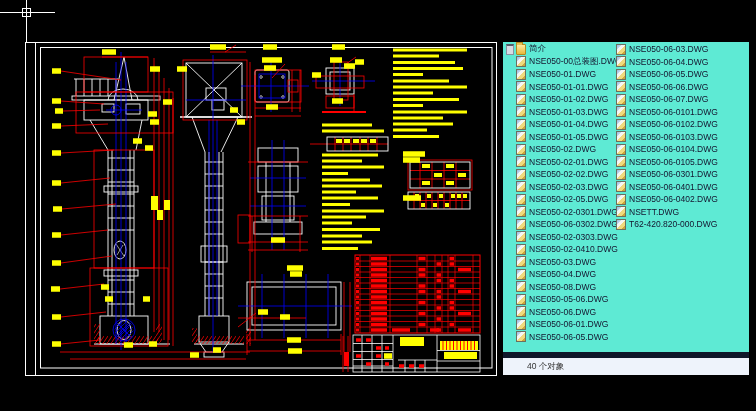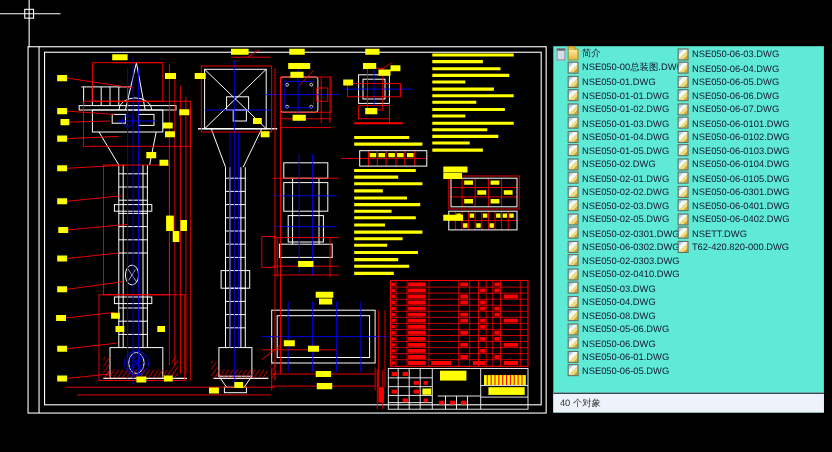--- a/index.html
+++ b/index.html
@@ -31,22 +31,22 @@
     background:linear-gradient(180deg,#ffe9a0,#e8b93c);
     border:1px solid #b3891f;border-radius:1px;margin-top:1px;
   }
   .icon.folder::before{
     content:"";position:absolute;left:-1px;top:-3px;width:5px;height:2px;
     background:#e8c050;border:1px solid #b3891f;border-bottom:none;
   }
   .flabel{font-size:8.5px;color:#14142e;letter-spacing:0;}
   .status-bar{
     position:absolute;left:0;right:0;bottom:0;height:17px;
-    background:#eef3fb;border-top:1px solid #0f172a;
-    font-size:8.5px;color:#333;line-height:17px;padding-left:6px;
+    background:#eef3fb;border-top:6px solid #0f172a;
+    font-size:8.5px;color:#333;line-height:17px;padding-left:24px;
   }
 </style>
 </head>
 <body>
 
 <div class="stage">
 
 <svg class="cad" width="505" height="411" viewBox="0 0 505 411">
   <defs>
     <pattern id="rh" width="4" height="6" patternUnits="userSpaceOnUse">

